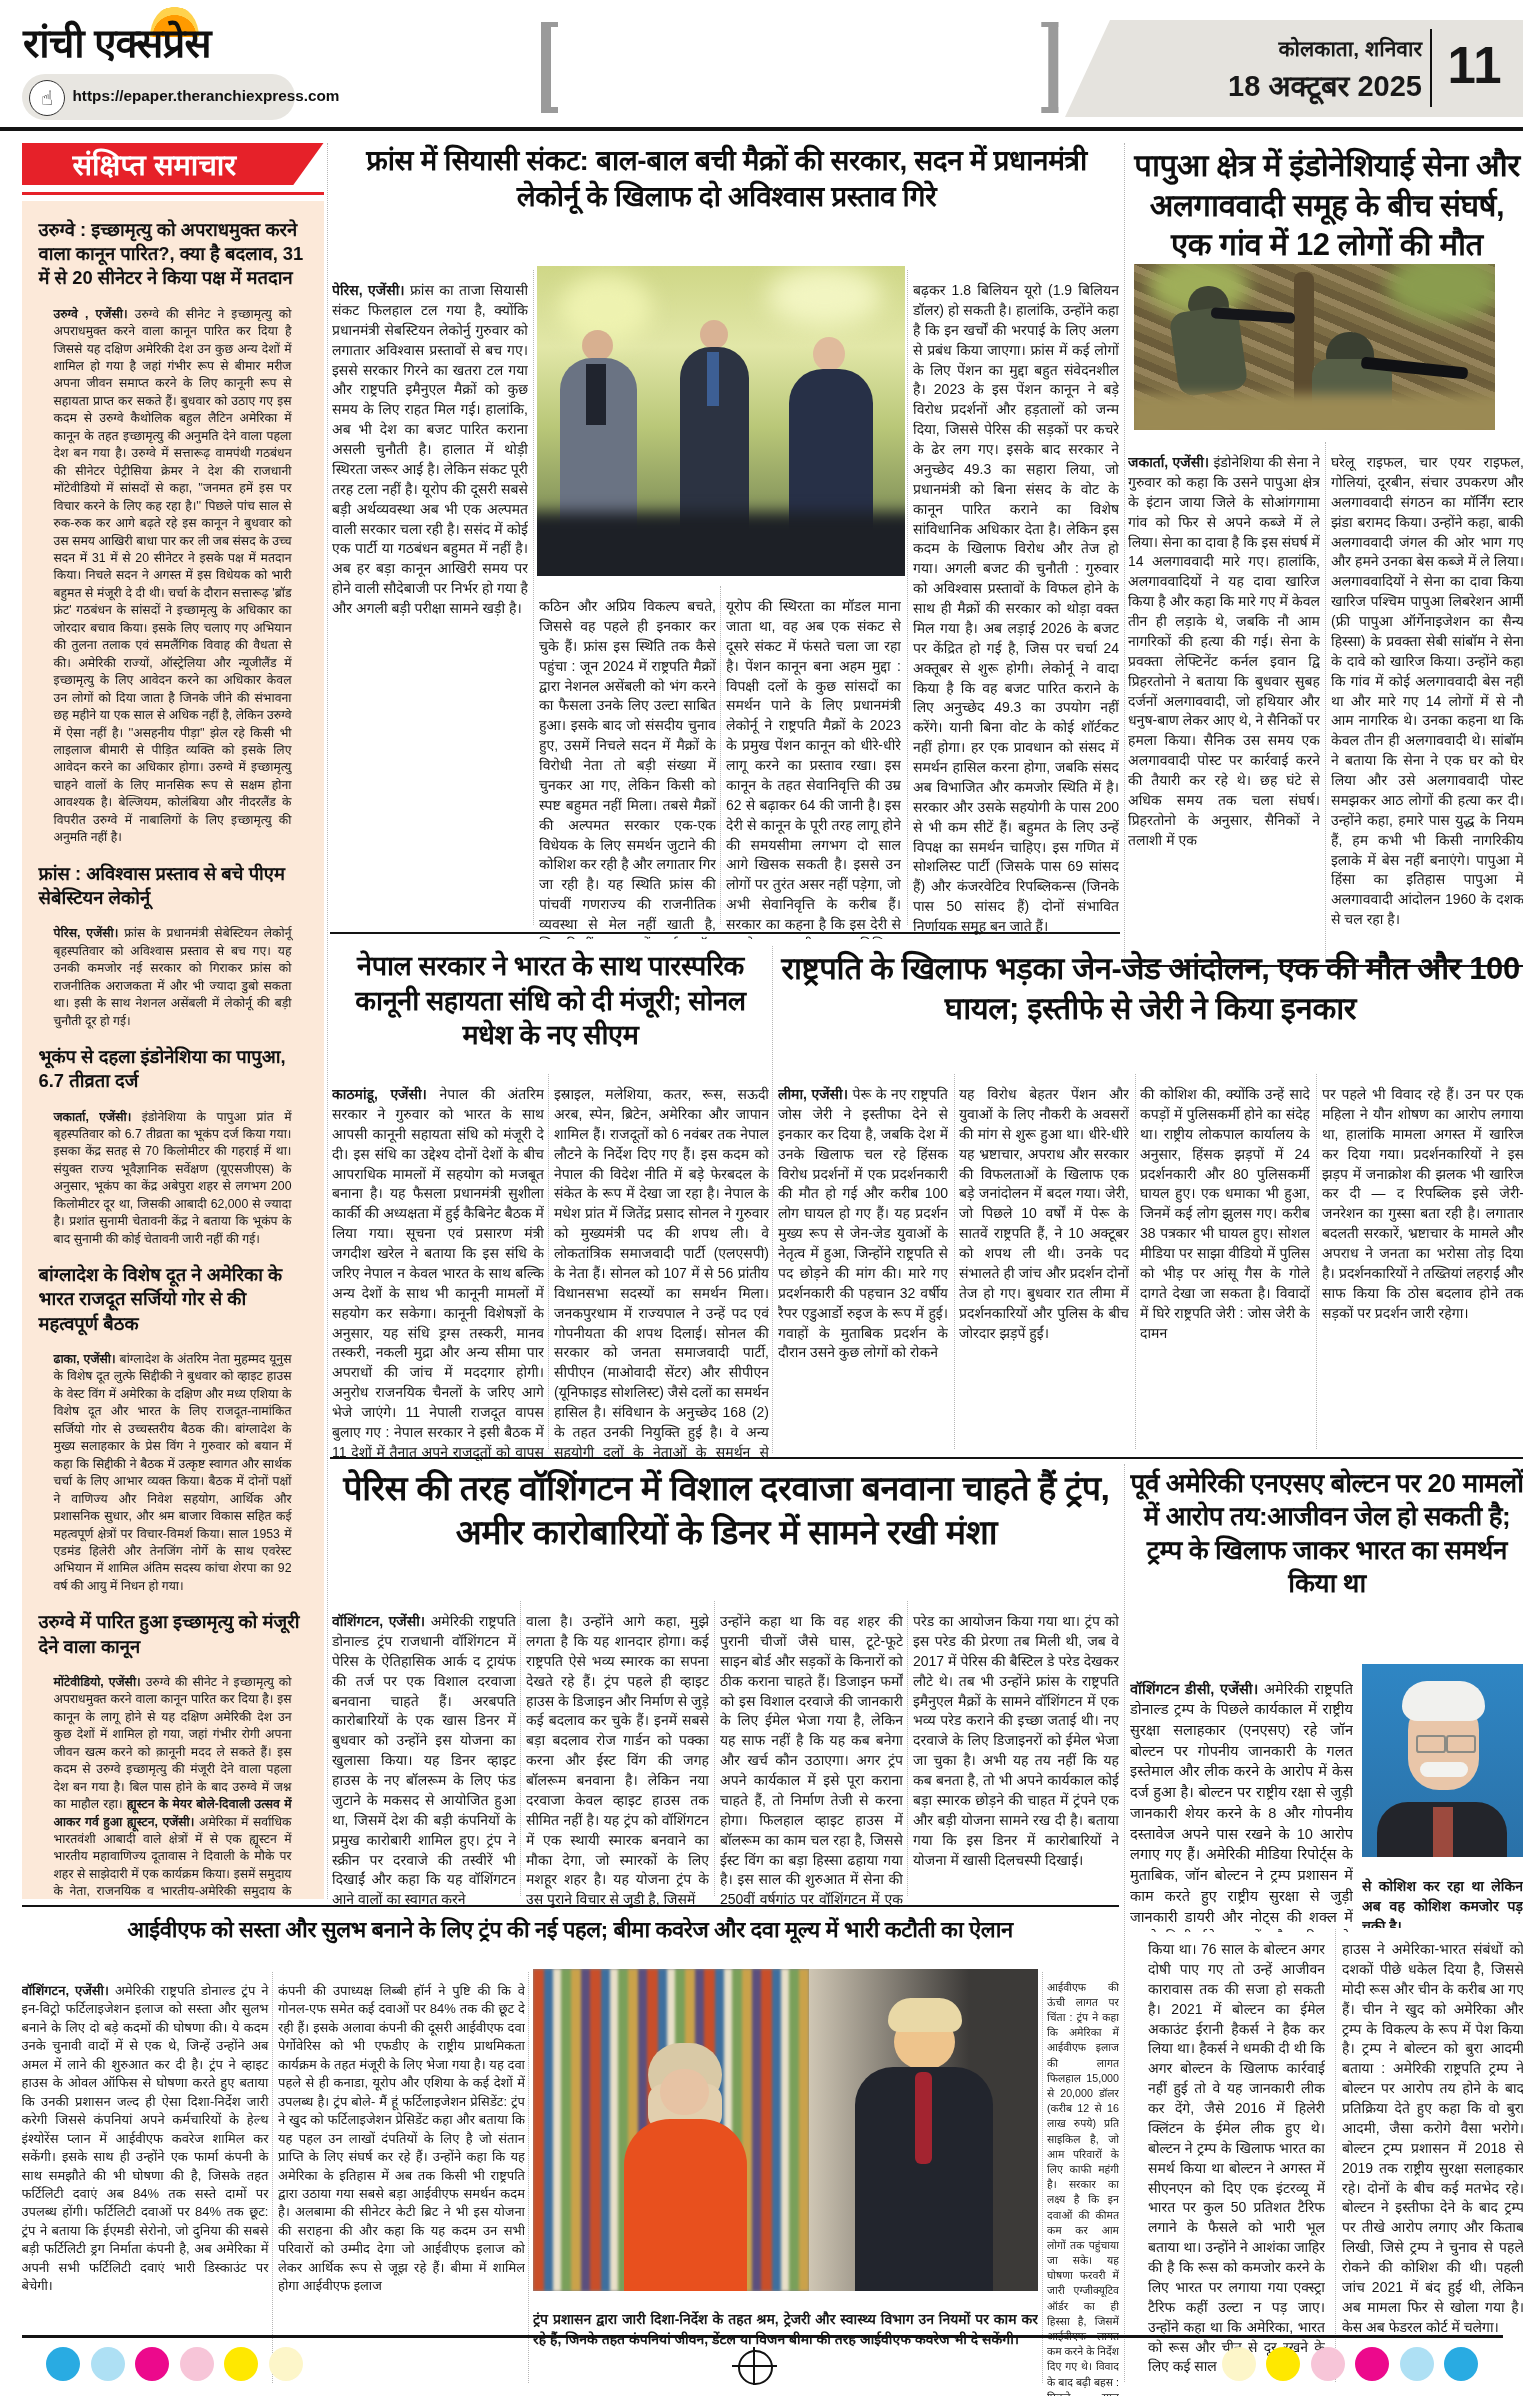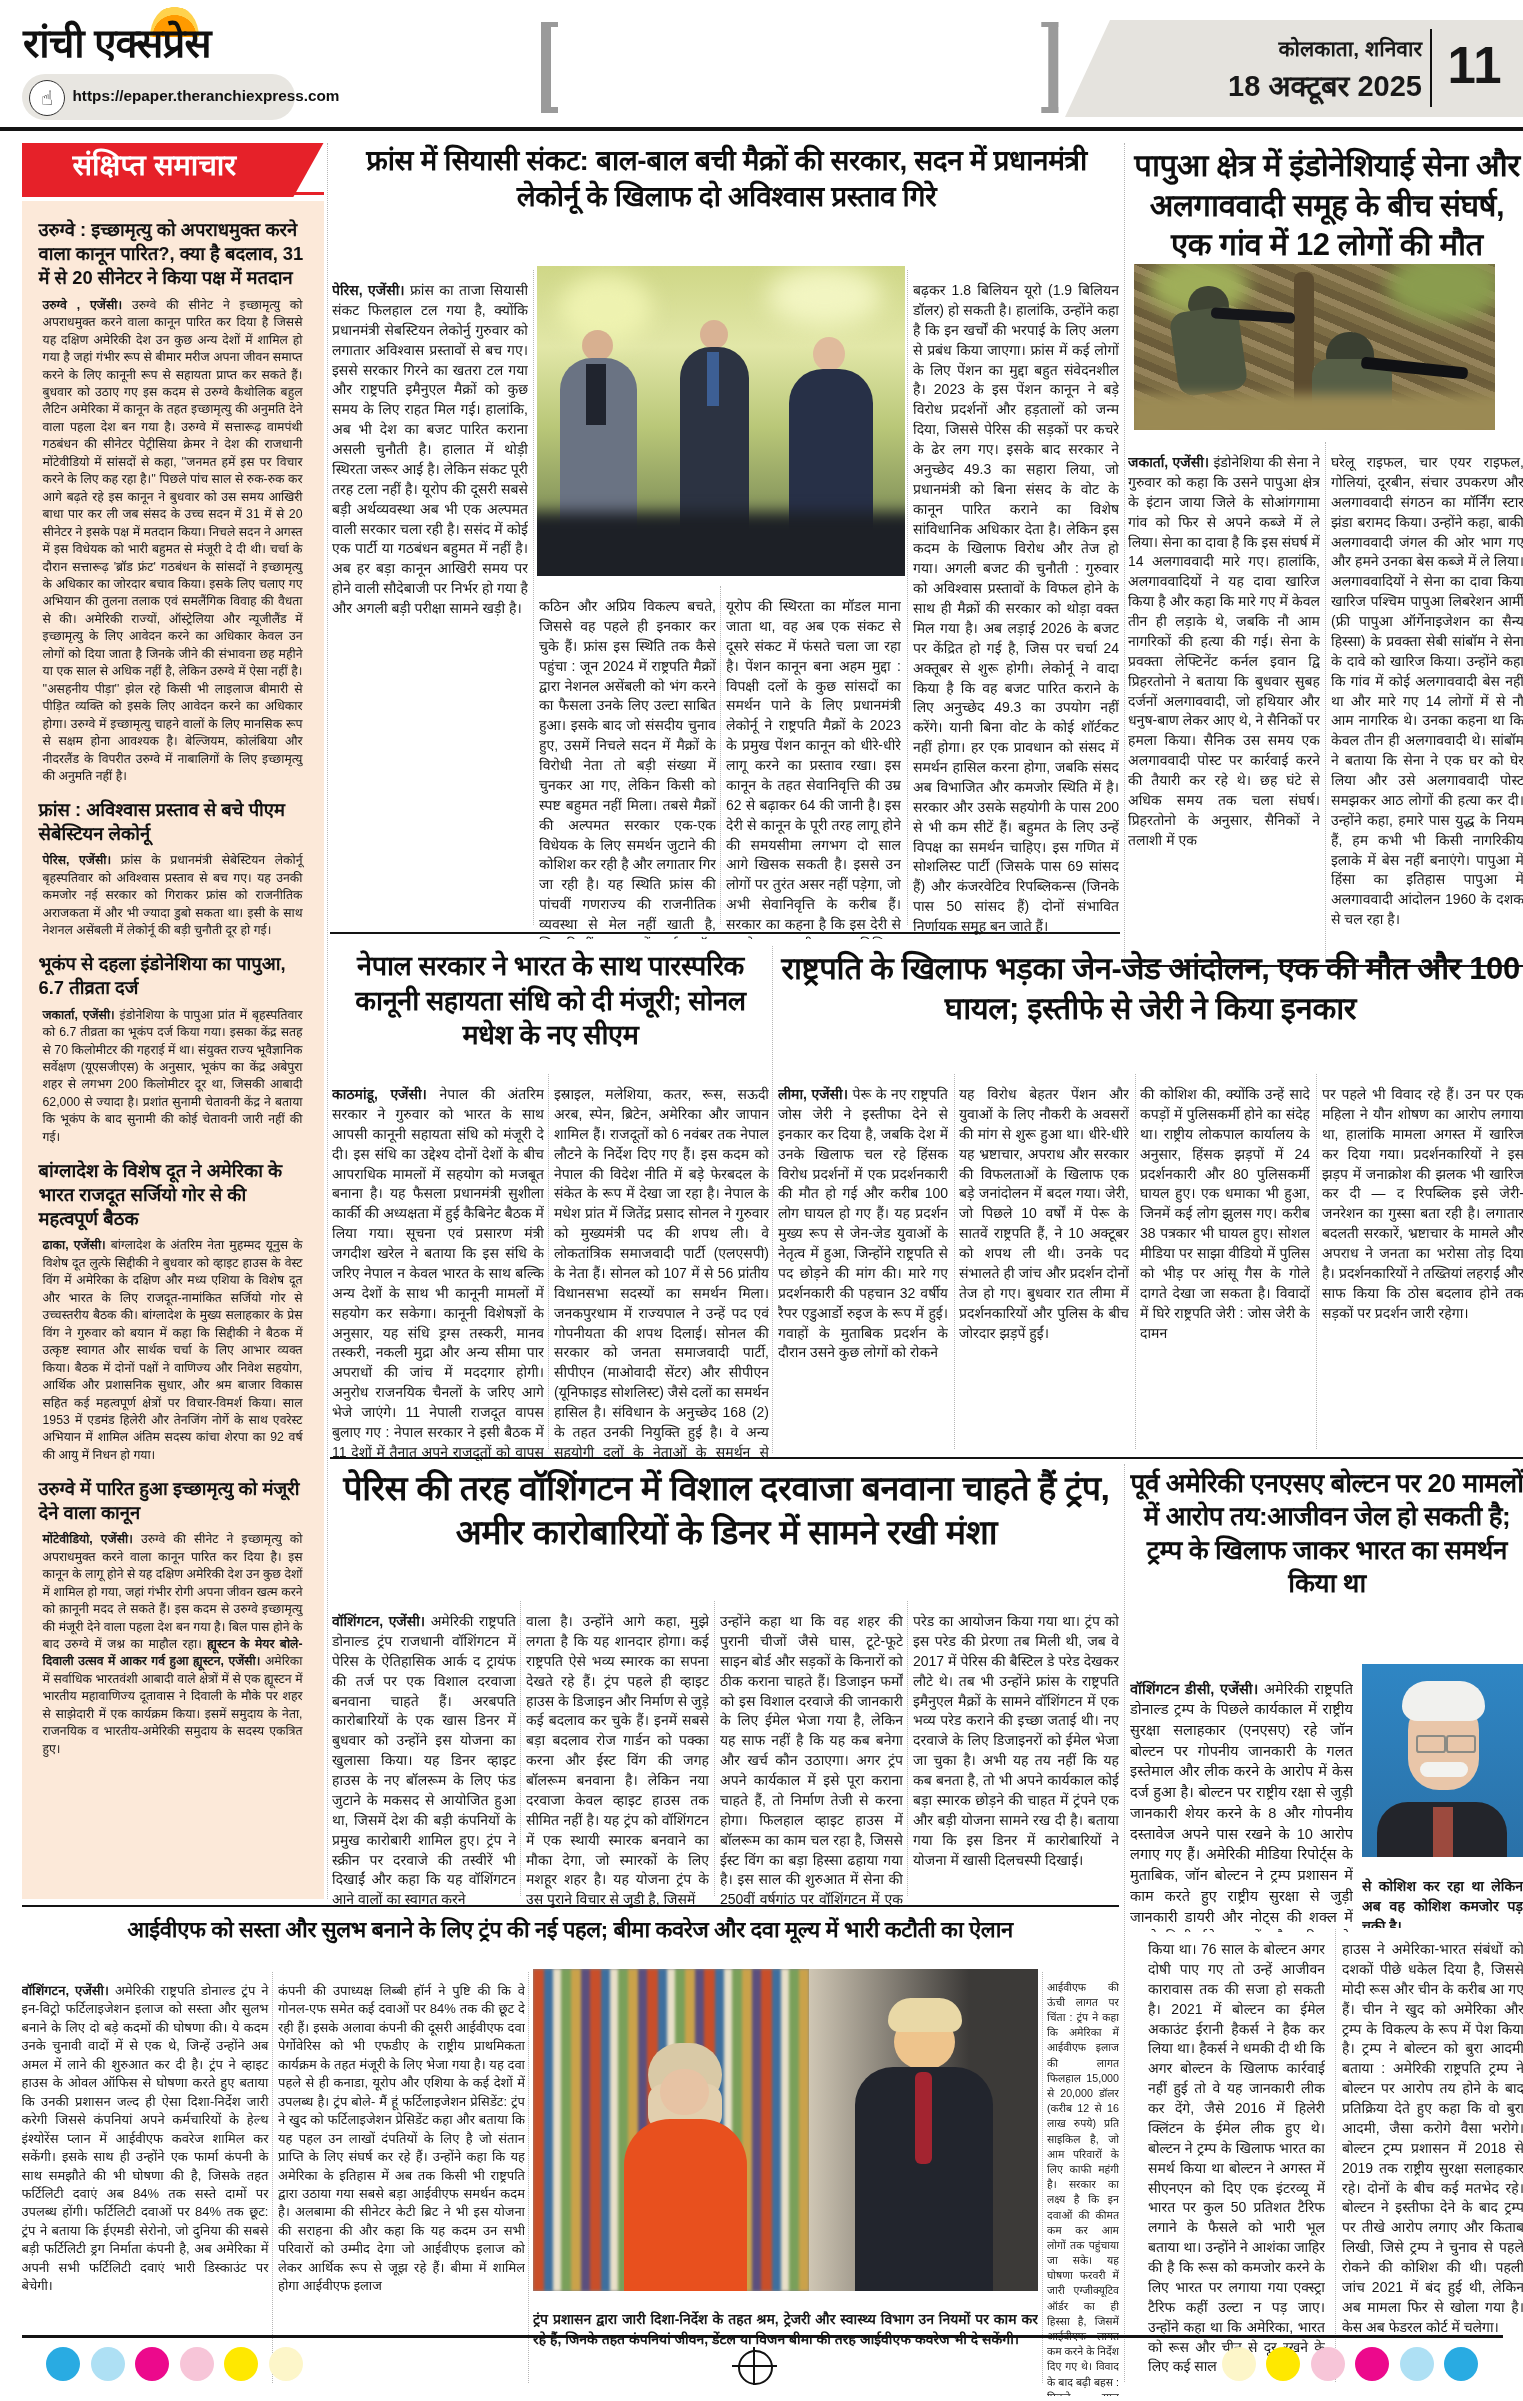--- a/index.html
+++ b/index.html
@@ -27,29 +27,29 @@
   .bracket:before{top:0;} .bracket:after{bottom:0;}
   .bracket.right{transform:scaleX(-1);}
   .ed-accent{color:#2aa9dc;}
   .datebox{position:absolute;left:1065px;top:20px;width:458px;height:97px;background:#e5e3de;
            clip-path:polygon(45px 0,100% 0,100% 100%,0 100%);}
   .datebox .city{position:absolute;right:101px;top:14px;font-size:21px;font-weight:800;text-align:right;}
   .datebox .date{position:absolute;right:101px;top:45px;font-size:29px;font-weight:900;text-align:right;}
   .datebox .bar{position:absolute;right:91px;top:9.2px;width:2.3px;height:78px;background:#111;}
   .datebox .pn{position:absolute;right:21.5px;top:16px;font-size:51px;font-weight:900;}
   
-  .sb-banner{position:absolute;left:21.5px;top:143px;width:302px;height:54px;background:#e62129;
+  .sb-banner{position:absolute;left:21.5px;top:143px;width:302px;height:42px;background:#e62129;
              clip-path:polygon(0 0,100% 0,90% 100%,0 100%);color:#fff;font-size:29px;font-weight:900;
              line-height:45px;padding-left:51px;box-sizing:border-box;}
   .sb-underline{position:absolute;left:21.5px;top:192px;width:302px;height:3.1px;background:#e62129;}
   .sb-box{position:absolute;left:21.5px;top:201px;width:302px;height:1698px;background:#fce9d9;
           padding:15.3px 17px;box-sizing:border-box;overflow:hidden;}
   .sb-h{font-size:18.4px;font-weight:800;line-height:1.32;margin:12.3px 0 6.1px;color:#121212;}
   .sb-h:first-child{margin-top:1.5px;}
-  .sb-p{font-size:12.3px;line-height:1.42;text-align:justify;margin:4px;}
+  .sb-p{font-size:12.3px;line-height:1.42;text-align:justify;margin:15px;}
   .sb-p b{font-weight:800;}
   
   .dot{position:absolute;width:34px;height:34px;border-radius:50%;top:2347px;}
   .orn{position:absolute;left:738px;top:2350px;width:31px;height:31px;border:2.3px solid #111;border-radius:50%;}
   .orn:before{content:"";position:absolute;left:13px;top:-4.6px;width:2.3px;height:38px;background:#111;}
   .orn:after{content:"";position:absolute;top:13px;left:-7.7px;height:2.3px;width:45px;background:#111;}
 </style>
 </head>
 <body>
 

